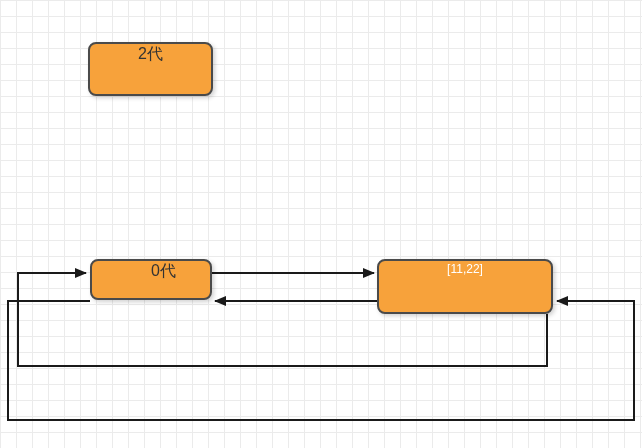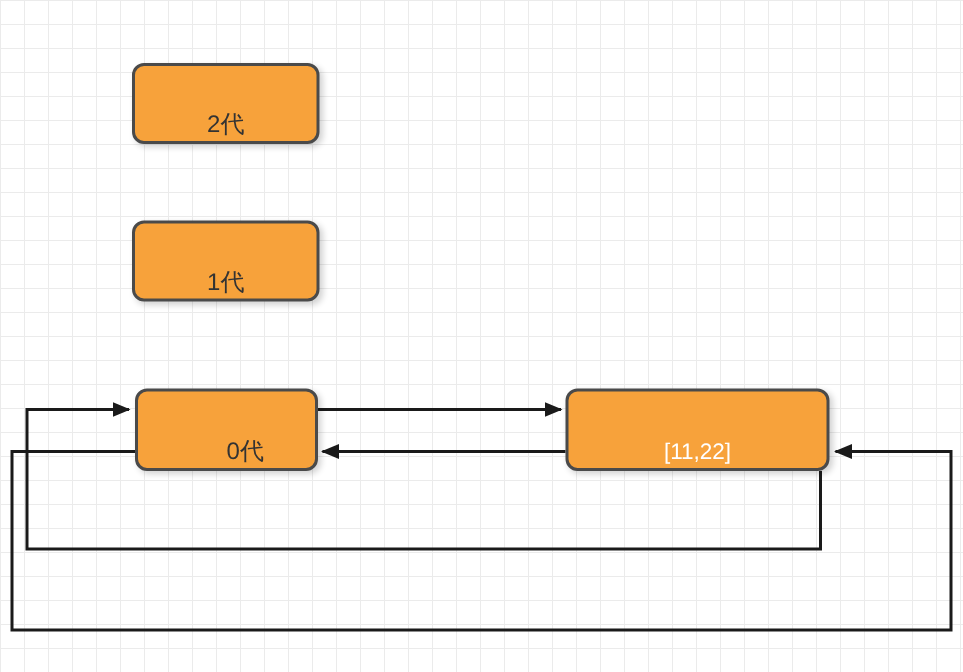--- a/index.html
+++ b/index.html
@@ -27,37 +27,36 @@
   }
   .node {
     position: absolute;
     box-sizing: border-box;
     background: #F7A23B;
     border: 2px solid #4A4A4A;
     border-radius: 8px;
     display: flex;
     flex-direction: column;
     align-items: center;
-    justify-content: flex-end;
+    justify-content: flex-start;
     box-shadow: 2px 2px 4px rgba(0,0,0,0.18);
   }
   .gen-label {
     color: #333333;
     font-size: 16px;
   }
   .node-gen2 { left: 88px;  top: 42px;  width: 125px; height: 54px; }
   .node-gen1 { left: 88px;  top: 147px; width: 125px; height: 54px; }
-  .node-gen0 { left: 90px;  top: 259px; width: 122px; height: 55px; padding-left: 25px; }
+  .node-gen0 { left: 90px;  top: 259px; width: 122px; height: 41px; padding-left: 25px; }
   .node-obj  { left: 377px; top: 259px; width: 176px; height: 55px; }
   .obj-line {
     color: #ffffff;
-    font-size: 15px;
+    font-size: 12px;
     line-height: 1.35;
     text-align: center;
-    margin-top: 17px;
   }
   .edge {
     stroke: #1A1A1A;
     stroke-width: 2;
     fill: none;
   }
 </style>
 </head>
 <body>
 
@@ -76,23 +75,20 @@
 
     <path class="edge" d="M 547 314 L 547 366 L 18 366 L 18 273 L 86 273" marker-end="url(#ah)"></path>
 
     <path class="edge" d="M 90 301 L 8 301 L 8 420 L 634 420 L 634 301 L 557 301" marker-end="url(#ah)"></path>
   </svg>
 
   <div class="node node-gen2">
     <span class="gen-label">2代</span>
   </div>
 
-  <div class="node node-gen1">
-    <span class="gen-label">1代</span>
-  </div>
 
   <div class="node node-gen0">
     <span class="gen-label">0代</span>
   </div>
 
   <div class="node node-obj">
     <div class="obj-line">[11,22]</div>
   </div>
 
 </div>

